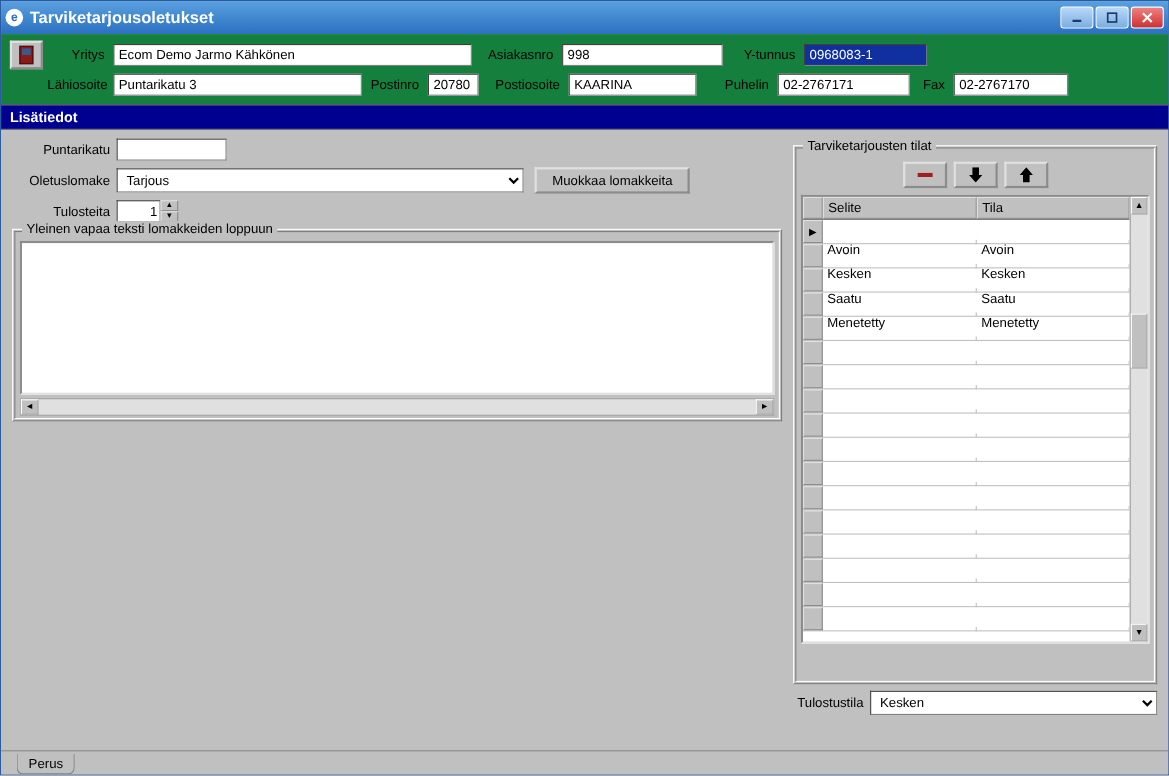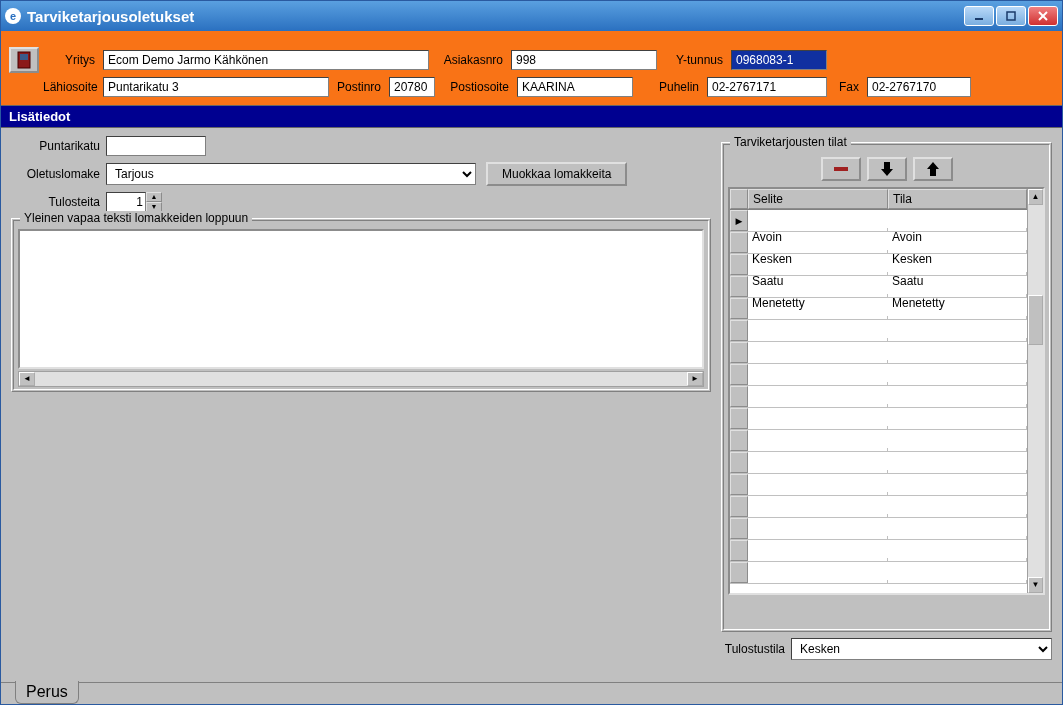--- a/index.html
+++ b/index.html
@@ -46,22 +46,22 @@
   border: 1px solid #fff;
   border-radius: 3px;
   background: linear-gradient(to bottom,#b8d8f8,#7aaee0);
   display: flex; align-items: center; justify-content: center;
   cursor: pointer;
 }
 .winbtn.close { background: linear-gradient(to bottom,#f08080,#d03030); }
 .winbtn svg { width: 12px; height: 12px; }
 
 .toolbar-area {
-  background: #f97316;
-  padding: 16px 8px 4px 8px;
+  background: #15803d;
+  padding: 6px 8px 4px 8px;
 }
 .row { display: flex; align-items: center; margin-bottom: 4px; gap: 4px; }
 .lbl { text-align: right; padding-right: 4px; font-size: 12px; color: #000; }
 .field {
   background: #fff;
   border: 1px solid #808080;
   border-top-color: #404040;
   border-left-color: #404040;
   height: 20px;
   padding: 2px 4px;
@@ -234,21 +234,21 @@
   border-top: 1px solid #808080;
   display:flex; align-items:flex-end;
   padding-left: 14px;
 }
 .tab {
   border: 1px solid #808080;
   border-top: none;
   border-radius: 0 0 6px 6px;
   background: #c0c0c0;
   padding: 2px 10px;
-  font-size: 16px;
+  font-size: 12px;
   position: relative;
   top: 0px;
 }
 </style>
 </head>
 <body>
 
 <div class="window">
 
   <div class="titlebar">
@@ -279,21 +279,21 @@
         <svg width="14" height="18" viewBox="0 0 14 18">
             <rect x="1" y="1" width="12" height="16" fill="#8b1a1a" stroke="#400"></rect>
             <rect x="3" y="3" width="8" height="6" fill="#3a5a8a"></rect>
           </svg>
       </div>
       <div class="lbl" style="width:56px">Yritys</div>
       <input class="field" style="width: 326px;" value="Ecom Demo Jarmo Kähkönen">
       <div class="lbl" style="width:74px">Asiakasnro</div>
       <input class="field" style="width: 146px;" value="998">
       <div class="lbl" style="width:66px">Y-tunnus</div>
-      <input class="field sel" style="width: 96px;" value="0968083-1">
+      <input class="field sel" style="width: 112px;" value="0968083-1">
     </div>
     <div class="row">
       <div style="width:30px"></div>
       <div class="lbl" style="width:56px">Lähiosoite</div>
       <input class="field" style="width: 226px;" value="Puntarikatu 3">
       <div class="lbl" style="width:52px">Postinro</div>
       <input class="field" style="width: 46px;" value="20780">
       <div class="lbl" style="width:74px">Postiosoite</div>
       <input class="field" style="width: 116px;" value="KAARINA">
       <div class="lbl" style="width:66px">Puhelin</div>

